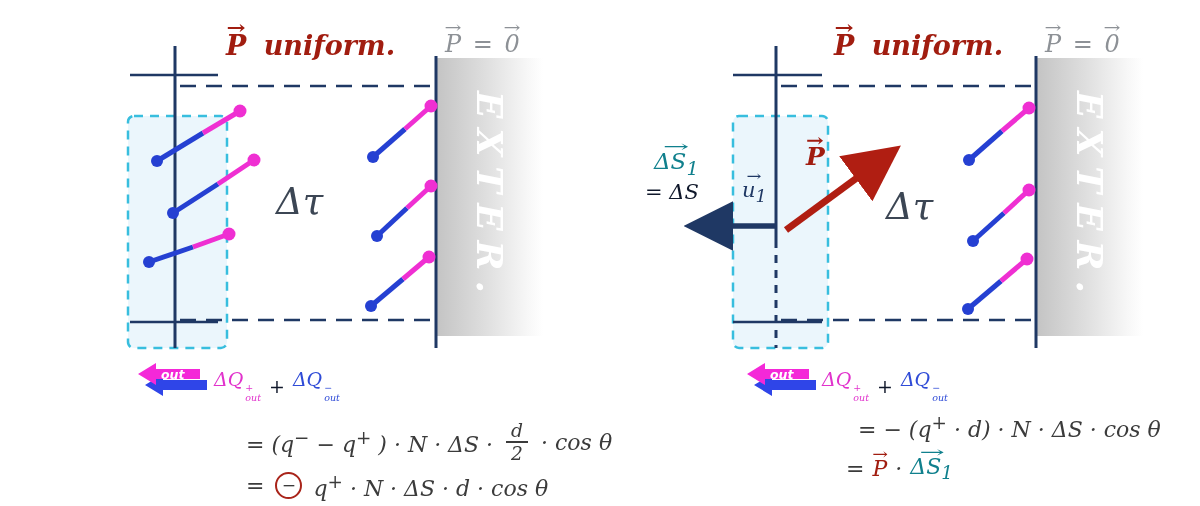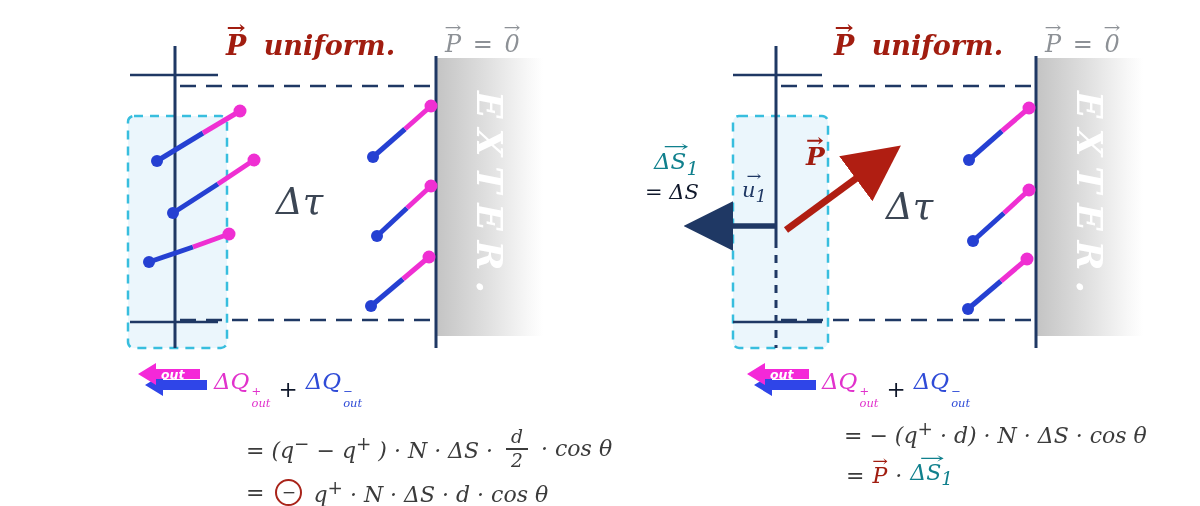--- a/index.html
+++ b/index.html
@@ -34,21 +34,21 @@
 
   .frac{display:inline-flex;flex-direction:column;align-items:center;font-size:0.85em;
         line-height:1.15;vertical-align:middle;margin:0 5px;}
   .frac .num{border-bottom:2px solid #3b3b3b;padding:0 5px;}
 
   .cminus{display:inline-flex;align-items:center;justify-content:center;width:23px;height:23px;
           border:2.5px solid #a9241a;border-radius:50%;line-height:1;margin:0 3px;font-size:17px;}
 
   .eqblock{position:absolute;z-index:3;color:#3b3b3b;}
   .eqrow{display:flex;align-items:center;gap:8px;font-size:22px;}
-  .eqrow.first{font-size:23px;}
+  .eqrow.first{font-size:19px;}
 </style>
 </head>
 <body>
 
 <div class="canvas">
 
   <div class="exter-band" style="left:437px;top:58px;width:106px;height:278px;">
     <span class="exter-text">EXTER.</span>
   </div>
   <div class="exter-band" style="left:1037px;top:58px;width:106px;height:278px;">
@@ -273,21 +273,21 @@
           </span>
       </span>
       <span class="ink">+</span>
       <span class="blue">
         <span>ΔQ</span><span class="ss">
             <span>−</span>
             <span>out</span>
           </span>
       </span>
     </div>
-    <div class="eqrow" style="margin-left:22px;margin-top:8px;">
+    <div class="eqrow" style="margin-left:36px;margin-top:8px;">
       <span><span>= − (q</span><sup>+</sup>
         <span>· d) · N · ΔS · cos θ</span></span>
     </div>
     <div class="eqrow" style="margin-left:24px;margin-top:12px;">
       <span>=</span>
       <span class="vec darkred">
         <span class="varr">→</span>
         <span>P</span>
       </span>
       <span>·</span>

